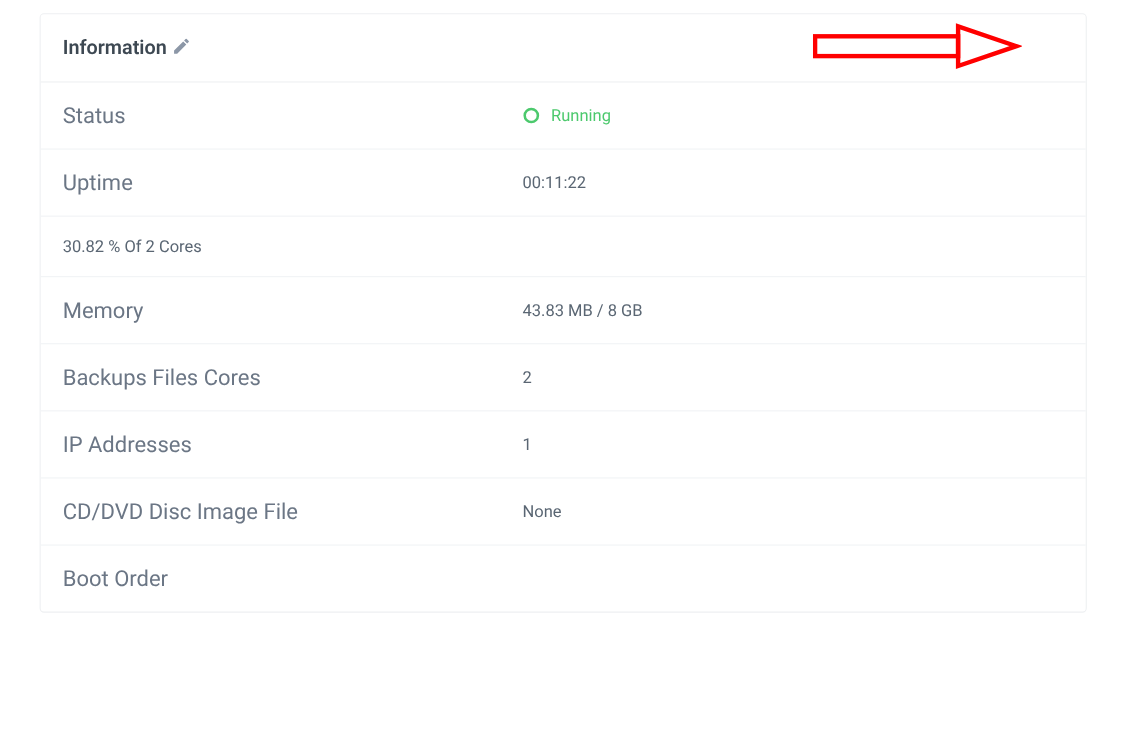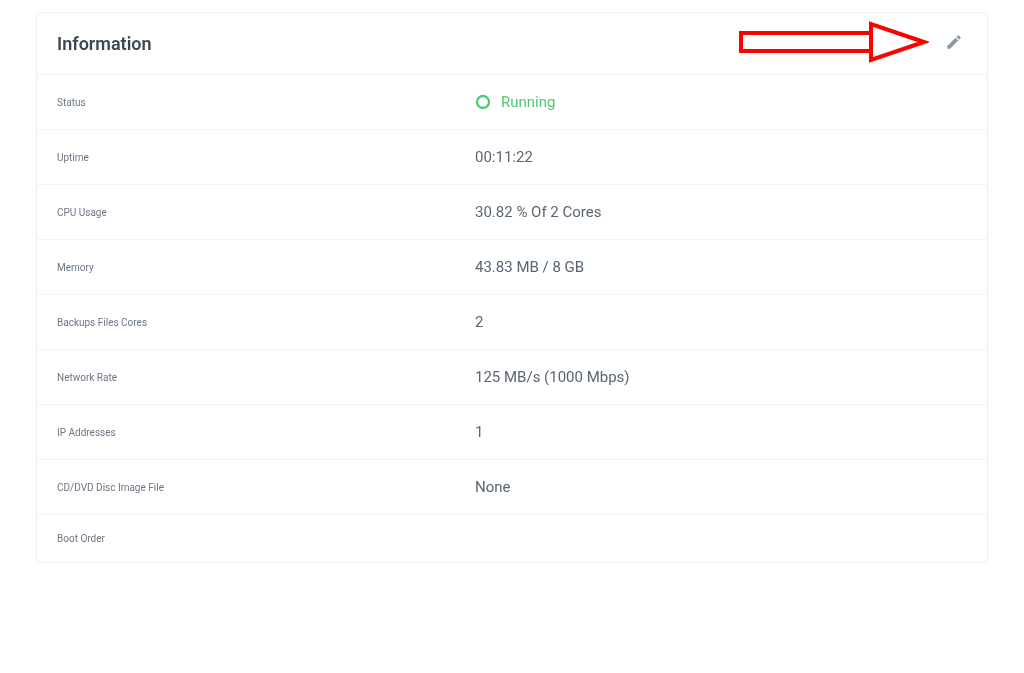--- a/index.html
+++ b/index.html
@@ -12,21 +12,20 @@
     }
     .panel {
       background: #fff;
       border: 1px solid #eef0f2;
       border-radius: 4px;
       box-shadow: 0 0 0 rgba(0,0,0,0);
     }
     .panel-header {
       display: flex;
       align-items: center;
-      justify-content: space-between;
       padding: 16px 20px;
       border-bottom: 1px solid #eef0f2;
       position: relative;
     }
     .panel-title {
       font-weight: 600;
       font-size: 18px;
       color: #3d4852;
     }
     .edit-btn {
@@ -50,21 +49,21 @@
     .info-row {
       display: flex;
       padding: 18px 20px;
       border-bottom: 1px solid #f1f3f5;
       align-items: center;
     }
     .info-row:last-child { border-bottom: none; }
     .info-label {
       flex: 0 0 418px;
       color: #6b7685;
-      font-size: 10px;
+      font-size: 20px;
     }
     .info-value {
       flex: 1;
       color: #5a6673;
       font-size: 15px;
     }
     .status-cell {
       display: flex;
       align-items: center;
       gap: 10px;
@@ -110,38 +109,33 @@
     </div>
   </div>
 
 
   <div class="info-row">
     <div class="info-label">Uptime</div>
     <div class="info-value">00:11:22</div>
   </div>
 
   <div class="info-row">
-    <div class="info-label">CPU Usage</div>
     <div class="info-value">30.82 % Of 2 Cores</div>
   </div>
 
   <div class="info-row">
     <div class="info-label">Memory</div>
     <div class="info-value">43.83 MB / 8 GB</div>
   </div>
 
   <div class="info-row">
     <div class="info-label">Backups Files Cores</div>
     <div class="info-value">2</div>
   </div>
 
-  <div class="info-row">
-    <div class="info-label">Network Rate</div>
-    <div class="info-value">125 MB/s (1000 Mbps)</div>
-  </div>
 
   <div class="info-row">
     <div class="info-label">IP Addresses</div>
     <div class="info-value">1</div>
   </div>
 
   <div class="info-row">
     <div class="info-label">CD/DVD Disc Image File</div>
     <div class="info-value">None</div>
   </div>

